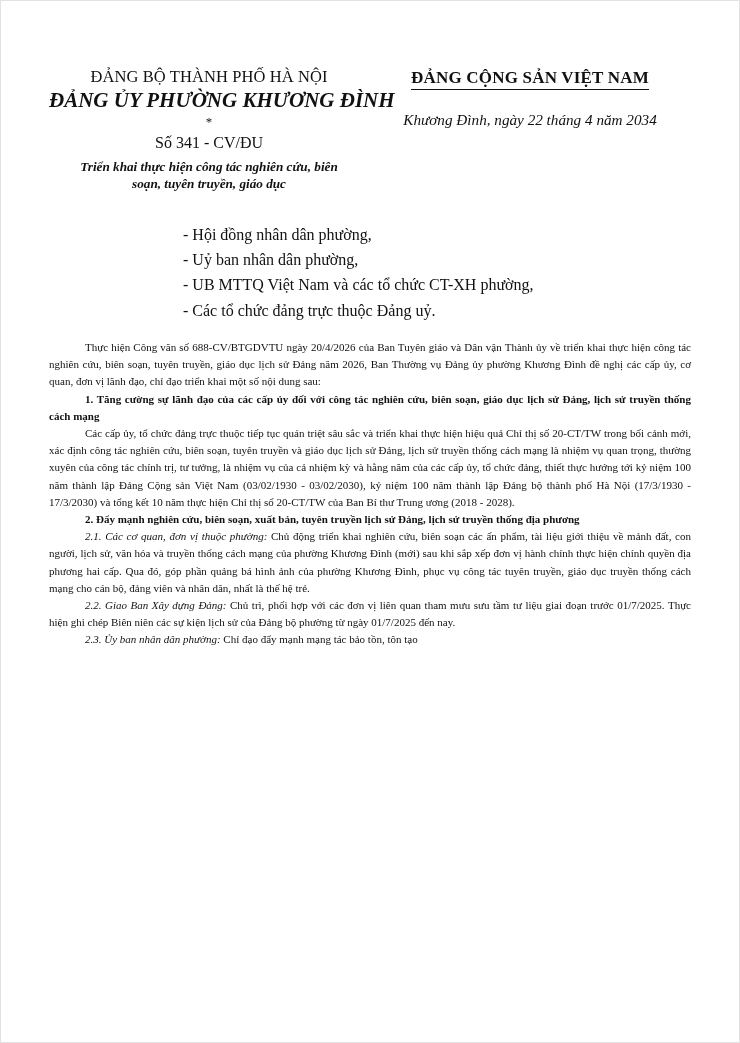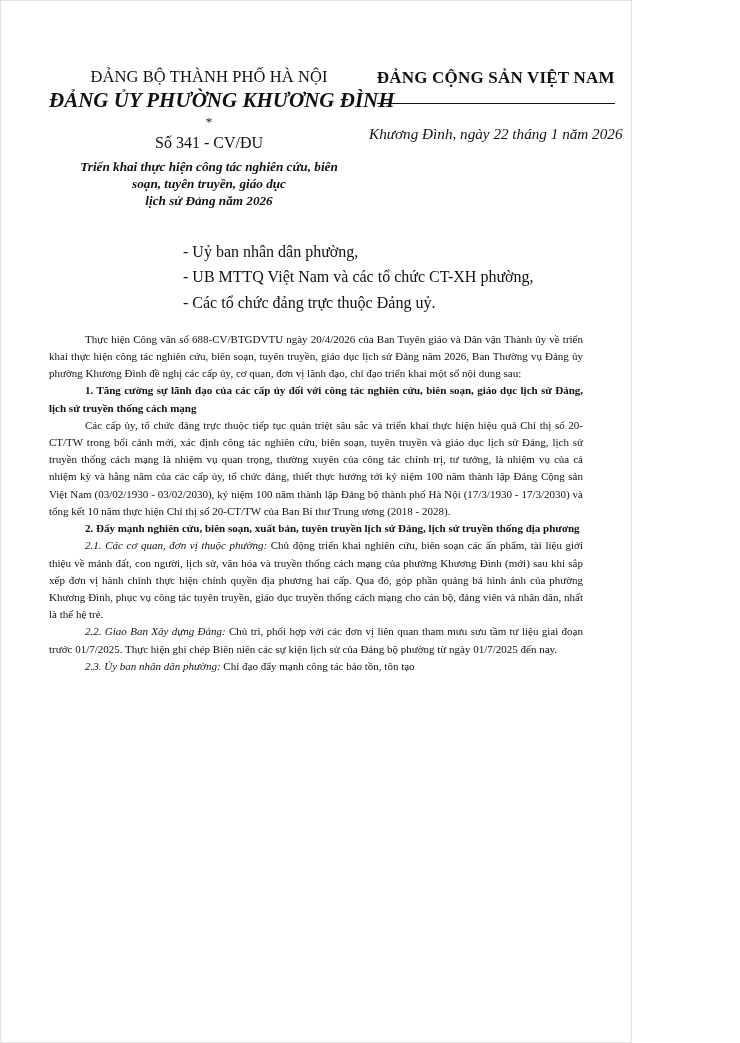--- a/index.html
+++ b/index.html
@@ -6,21 +6,21 @@
     margin: 0;
     padding: 0;
     background: #ffffff;
   }
   body {
     font-family: "Liberation Serif", "DejaVu Serif", serif;
     color: #111111;
   }
   .page {
     position: relative;
-    width: 632px;
+    width: 740px;
     height: 1043px;
     background: #ffffff;
     border: 1px solid #e2e2e2;
     box-sizing: border-box;
     overflow: hidden;
   }
   .inner {
     padding: 62px 48px 0 48px;
   }
 
@@ -69,21 +69,21 @@
     font-style: italic;
     font-weight: bold;
     line-height: 1.3;
     margin-top: 3px;
   }
   .nation {
     font-size: 17px;
     font-weight: bold;
     display: inline-block;
     border-bottom: 1.6px solid #111;
-    padding-bottom: 15px;
+    padding-bottom: 1px;
     letter-spacing: .2px;
     white-space: nowrap;
   }
   .place-date {
     font-size: 15.2px;
     font-style: italic;
     margin-top: 21px;
     white-space: nowrap;
   }
 
@@ -137,51 +137,51 @@
     <div class="letterhead">
 
       <div class="lh-left">
         <div class="org-top">ĐẢNG BỘ THÀNH PHỐ HÀ NỘI</div>
         <div class="org-main">ĐẢNG ỦY PHƯỜNG KHƯƠNG ĐÌNH</div>
         <div class="star">*</div>
         <div class="doc-no">Số 341  - CV/ĐU</div>
         <div class="doc-subject">
           <div>Triển khai thực hiện công tác nghiên cứu, biên</div>
           <div>soạn, tuyên truyền, giáo dục</div>
-          <div>lịch sử Đảng năm 2026</div>
         </div>
       </div>
 
       <div class="lh-right">
         <div class="nation">ĐẢNG CỘNG SẢN VIỆT NAM</div>
-        <div class="place-date">Khương Đình, ngày 22  tháng 1 năm 2026</div>
+        <div class="place-date">Khương Đình, ngày 22  tháng 4 năm 2034</div>
       </div>
 
     </div>
 
     <div class="recipients">
       <div class="rcp-list">
+        <div class="rcp-item">- Hội đồng nhân dân phường,</div>
         <div class="rcp-item">- Uỷ ban nhân dân phường,</div>
         <div class="rcp-item">- UB MTTQ Việt Nam và các tổ chức CT-XH phường,</div>
         <div class="rcp-item">- Các tổ chức đảng trực thuộc Đảng uỷ.</div>
       </div>
     </div>
 
     <div class="body">
 
       <p class="para">Thực hiện Công văn số 688-CV/BTGDVTU ngày 20/4/2026 của Ban Tuyên giáo và Dân vận Thành ủy về triển khai thực hiện công tác nghiên cứu, biên soạn, tuyên truyền, giáo dục lịch sử Đảng năm 2026, Ban Thường vụ Đảng ủy phường Khương Đình đề nghị các cấp ủy, cơ quan, đơn vị lãnh đạo, chỉ đạo triển khai một số nội dung sau:</p>
 
       <p class="para bold">1. Tăng cường sự lãnh đạo của các cấp ủy đối với công tác nghiên cứu, biên soạn, giáo dục lịch sử Đảng, lịch sử truyền thống cách mạng</p>
 
       <p class="para">Các cấp ủy, tổ chức đảng trực thuộc tiếp tục quán triệt sâu sắc và triển khai thực hiện hiệu quả Chỉ thị số 20-CT/TW trong bối cảnh mới, xác định công tác nghiên cứu, biên soạn, tuyên truyền và giáo dục lịch sử Đảng, lịch sử truyền thống cách mạng là nhiệm vụ quan trọng, thường xuyên của công tác chính trị, tư tưởng, là nhiệm vụ của cả nhiệm kỳ và hằng năm của các cấp ủy, tổ chức đảng, thiết thực hướng tới kỷ niệm 100 năm thành lập Đảng Cộng sản Việt Nam (03/02/1930 - 03/02/2030), kỷ niệm 100 năm thành lập Đảng bộ thành phố Hà Nội (17/3/1930 - 17/3/2030) và tổng kết 10 năm thực hiện Chỉ thị số 20-CT/TW của Ban Bí thư Trung ương (2018 - 2028).</p>
 
       <p class="para bold">2. Đẩy mạnh nghiên cứu, biên soạn, xuất bản, tuyên truyền lịch sử Đảng, lịch sử truyền thống địa phương</p>
 
       <p class="para"><span class="lead">2.1. Các cơ quan, đơn vị thuộc phường:</span><span> Chủ động triển khai nghiên cứu, biên soạn các ấn phẩm, tài liệu giới thiệu về mảnh đất, con người, lịch sử, văn hóa và truyền thống cách mạng của phường Khương Đình (mới) sau khi sắp xếp đơn vị hành chính thực hiện chính quyền địa phương hai cấp. Qua đó, góp phần quảng bá hình ảnh của phường Khương Đình, phục vụ công tác tuyên truyền, giáo dục truyền thống cách mạng cho cán bộ, đảng viên và nhân dân, nhất là thế hệ trẻ.</span></p>
 
       <p class="para"><span class="lead">2.2. Giao Ban Xây dựng Đảng:</span><span> Chủ trì, phối hợp với các đơn vị liên quan tham mưu sưu tầm tư liệu giai đoạn trước 01/7/2025. Thực hiện ghi chép Biên niên các sự kiện lịch sử của Đảng bộ phường từ ngày 01/7/2025 đến nay.</span></p>
 
-      <p class="para"><span class="lead">2.3. Ủy ban nhân dân phường:</span><span> Chỉ đạo đẩy mạnh công tác bảo tồn, tôn tạo</span></p>
+      <p class="para"><span class="lead">2.3. Ủy ban nhân dân phường:</span><span> Chỉ đạo đẩy mạnh mạng tác bảo tồn, tôn tạo</span></p>
 
     </div>
 
   </div>
 </div>
 
 </body></html>

